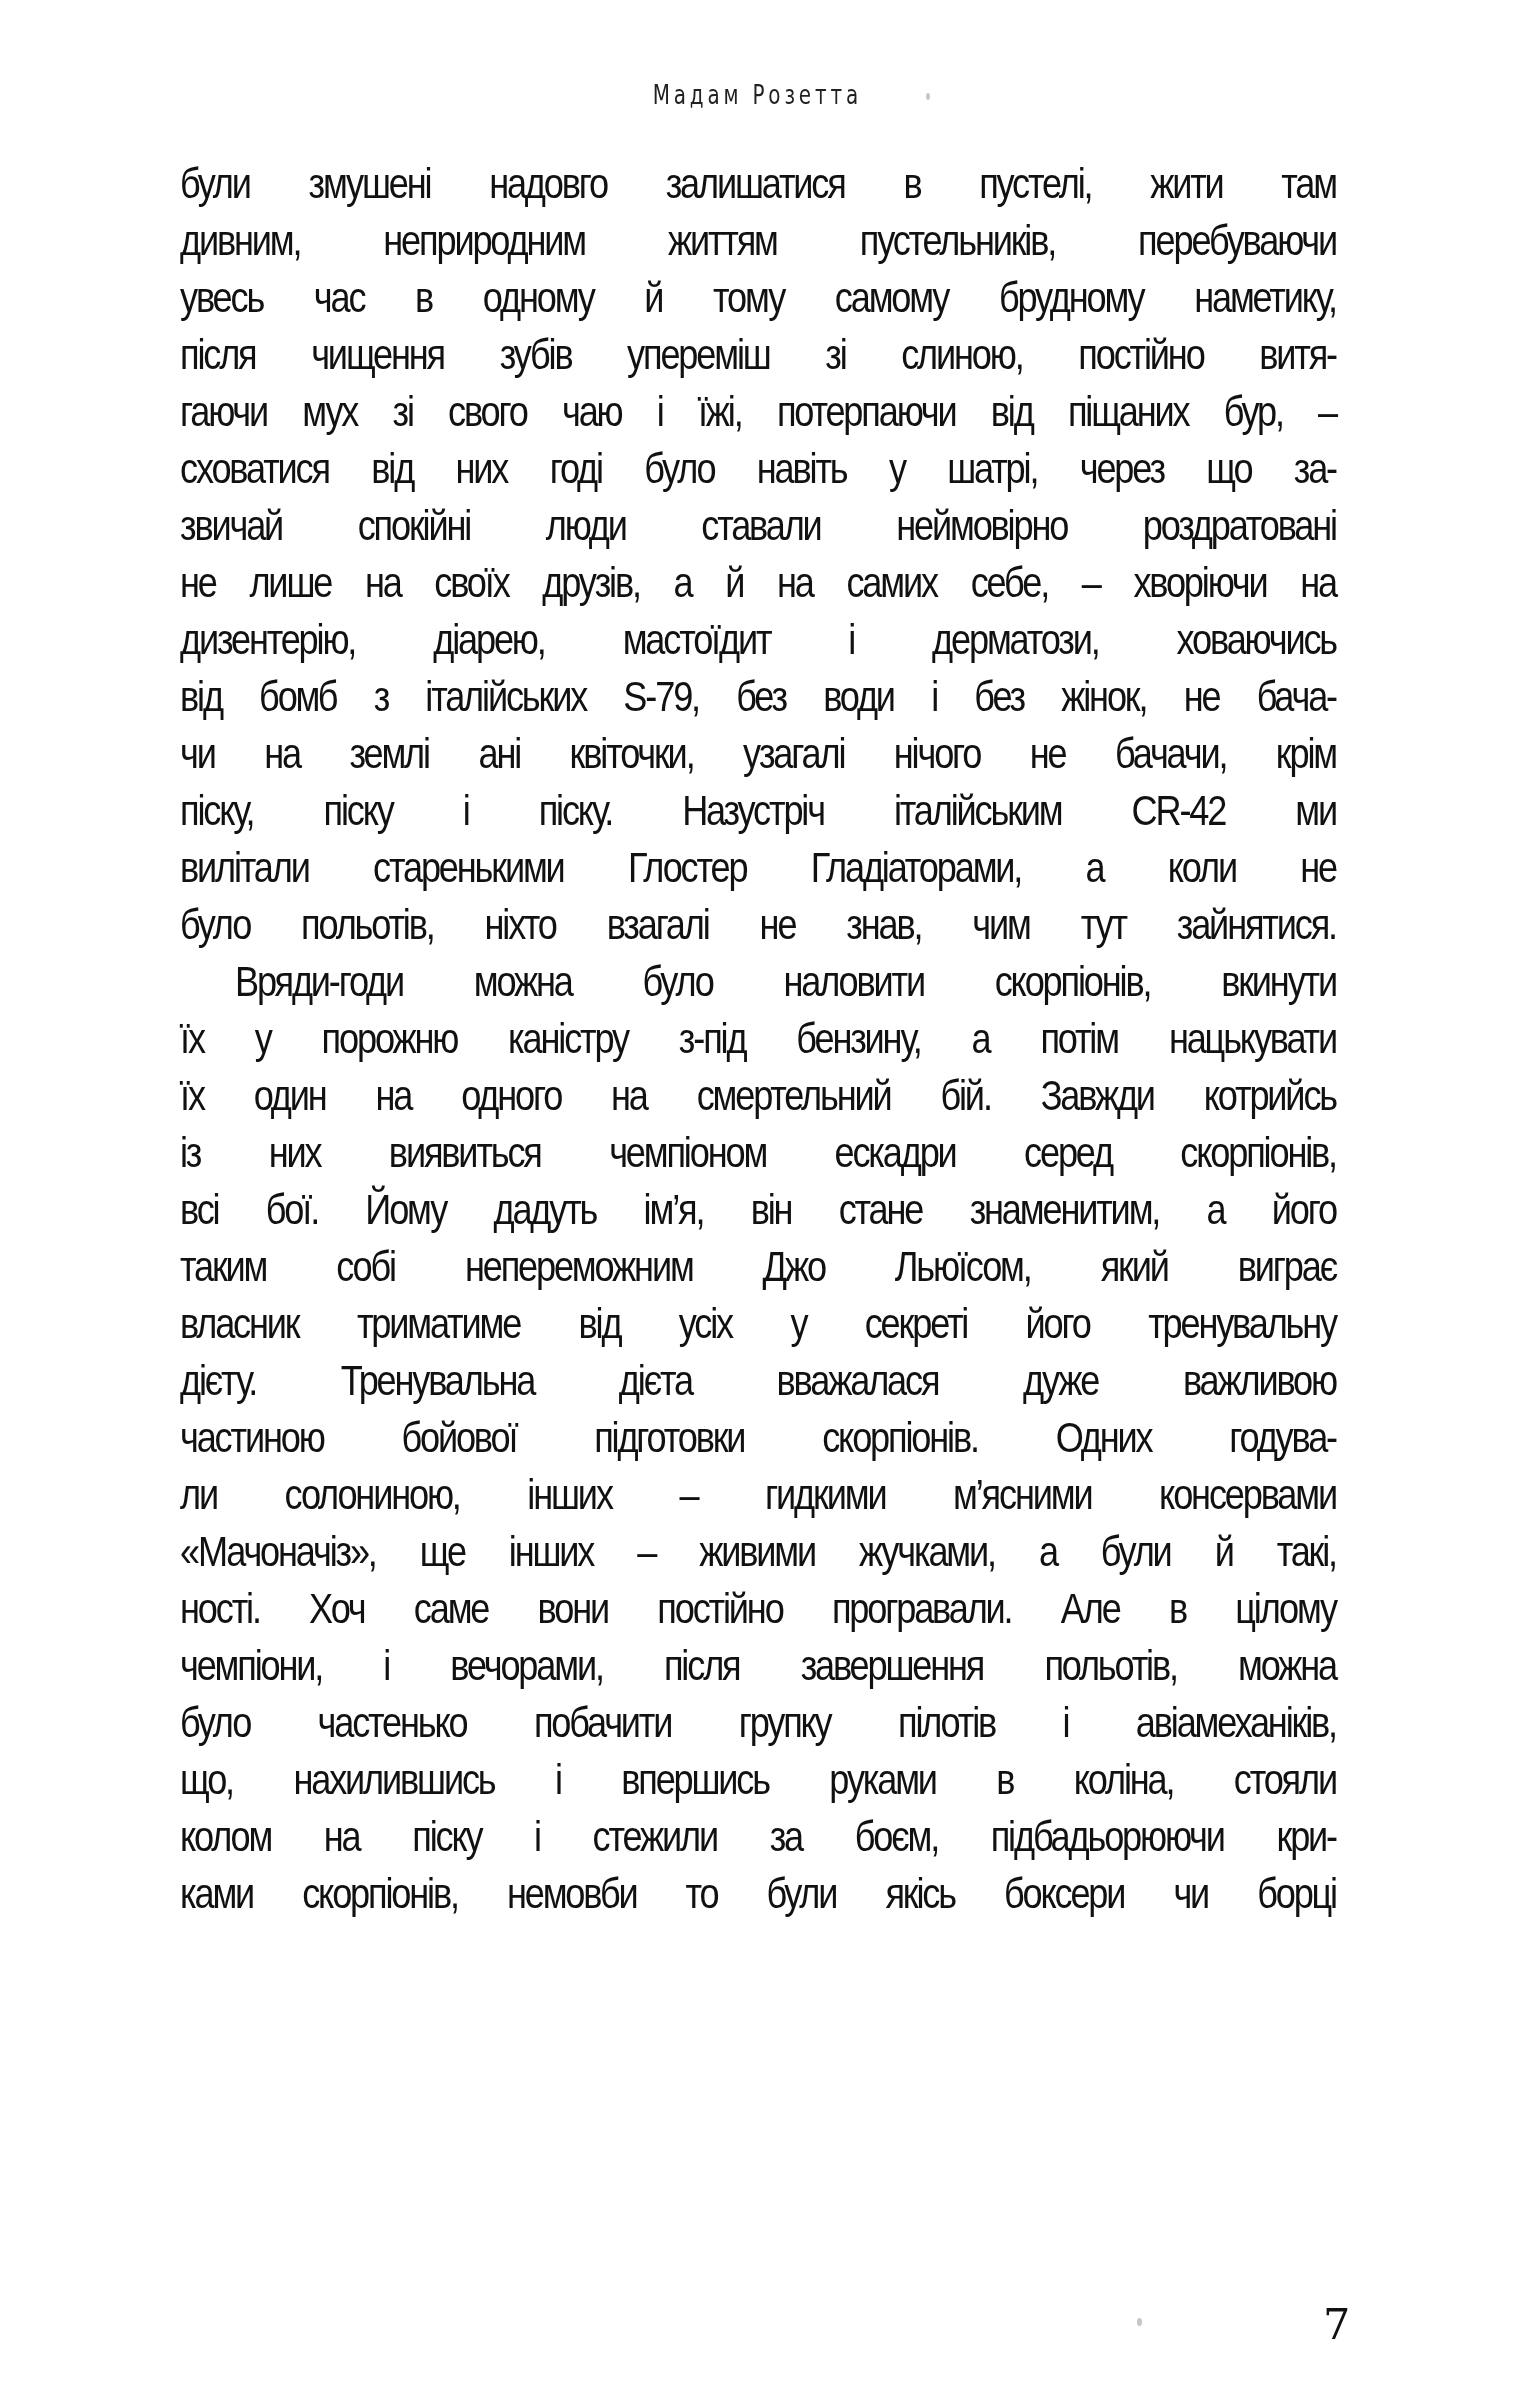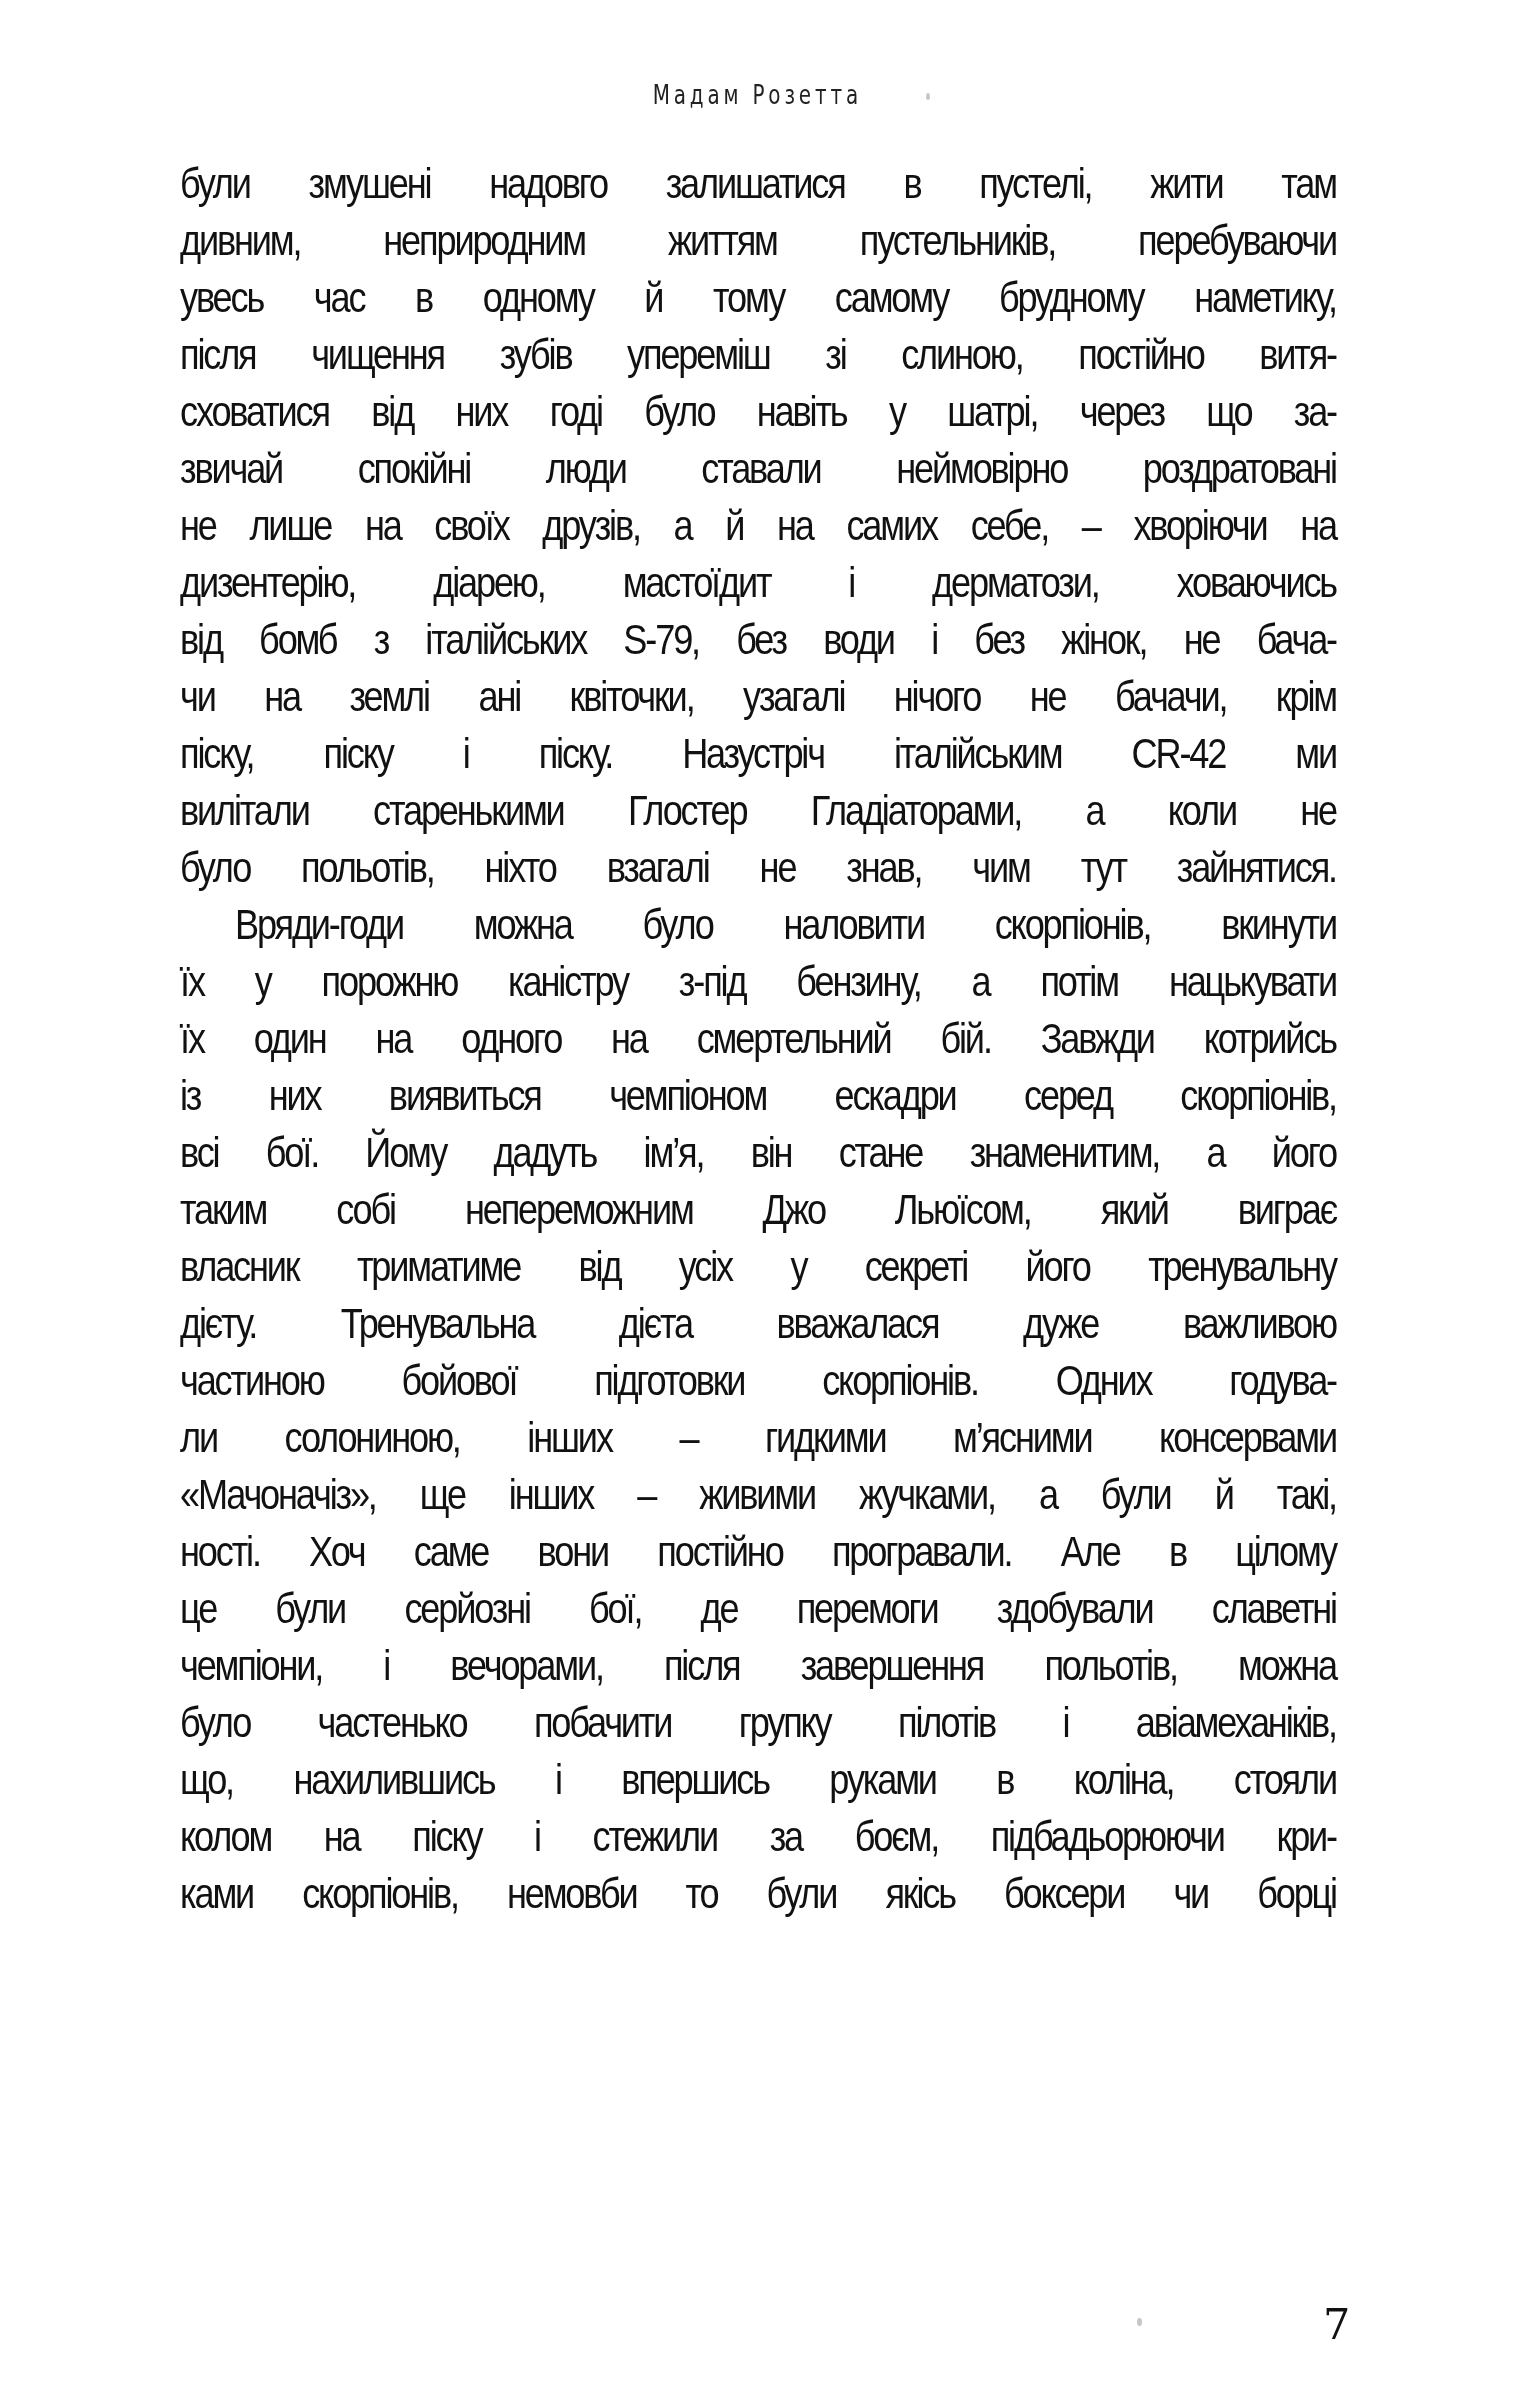--- a/index.html
+++ b/index.html
@@ -87,20 +87,21 @@
 
   <div class="running-head">Мадам Розетта</div>
 
   <div class="text-block">
 
     <div>
       <span class="line"><span class="line-inner">були змушені надовго залишатися в пустелі, жити там</span></span>
       <span class="line"><span class="line-inner">дивним, неприродним життям пустельників, перебуваючи</span></span>
       <span class="line"><span class="line-inner">увесь час в одному й тому самому брудному наметику,</span></span>
       <span class="line"><span class="line-inner">після чищення зубів упереміш зі слиною, постійно витя-</span></span>
+      <span class="line"><span class="line-inner">гаючи мух зі свого чаю і їжі, потерпаючи від піщаних бур, –</span></span>
       <span class="line"><span class="line-inner">сховатися від них годі було навіть у шатрі, через що за-</span></span>
       <span class="line"><span class="line-inner">звичай спокійні люди ставали неймовірно роздратовані</span></span>
       <span class="line"><span class="line-inner">не лише на своїх друзів, а й на самих себе, – хворіючи на</span></span>
       <span class="line"><span class="line-inner">дизентерію, діарею, мастоїдит і дерматози, ховаючись</span></span>
       <span class="line"><span class="line-inner">від бомб з італійських S-79, без води і без жінок, не бача-</span></span>
       <span class="line"><span class="line-inner">чи на землі ані квіточки, узагалі нічого не бачачи, крім</span></span>
       <span class="line"><span class="line-inner">піску, піску і піску. Назустріч італійським CR-42 ми</span></span>
       <span class="line"><span class="line-inner">вилітали старенькими Глостер Гладіаторами, а коли не</span></span>
       <span class="line last"><span class="line-inner">було польотів, ніхто взагалі не знав, чим тут зайнятися.</span></span>
     </div>
@@ -111,21 +112,20 @@
       <span class="line"><span class="line-inner">їх один на одного на смертельний бій. Завжди котрийсь</span></span>
       <span class="line"><span class="line-inner">із них виявиться чемпіоном ескадри серед скорпіонів,</span></span>
       <span class="line"><span class="line-inner">всі бої. Йому дадуть ім’я, він стане знаменитим, а його</span></span>
       <span class="line"><span class="line-inner">таким собі непереможним Джо Льюїсом, який виграє</span></span>
       <span class="line"><span class="line-inner">власник триматиме від усіх у секреті його тренувальну</span></span>
       <span class="line"><span class="line-inner">дієту. Тренувальна дієта вважалася дуже важливою</span></span>
       <span class="line"><span class="line-inner">частиною бойової підготовки скорпіонів. Одних годува-</span></span>
       <span class="line"><span class="line-inner">ли солониною, інших – гидкими м’ясними консервами</span></span>
       <span class="line"><span class="line-inner">«Мачоначіз», ще інших – живими жучками, а були й такі,</span></span>
       <span class="line"><span class="line-inner">ності. Хоч саме вони постійно програвали. Але в цілому</span></span>
-      <span class="line"><span class="line-inner">це були серйозні бої, де перемоги здобували славетні</span></span>
       <span class="line"><span class="line-inner">чемпіони, і вечорами, після завершення польотів, можна</span></span>
       <span class="line"><span class="line-inner">було частенько побачити групку пілотів і авіамеханіків,</span></span>
       <span class="line"><span class="line-inner">що, нахилившись і впершись руками в коліна, стояли</span></span>
       <span class="line"><span class="line-inner">колом на піску і стежили за боєм, підбадьорюючи кри-</span></span>
       <span class="line"><span class="line-inner">ками скорпіонів, немовби то були якісь боксери чи борці</span></span>
     </div>
   </div>
 
   <div class="page-number">7</div>
 

